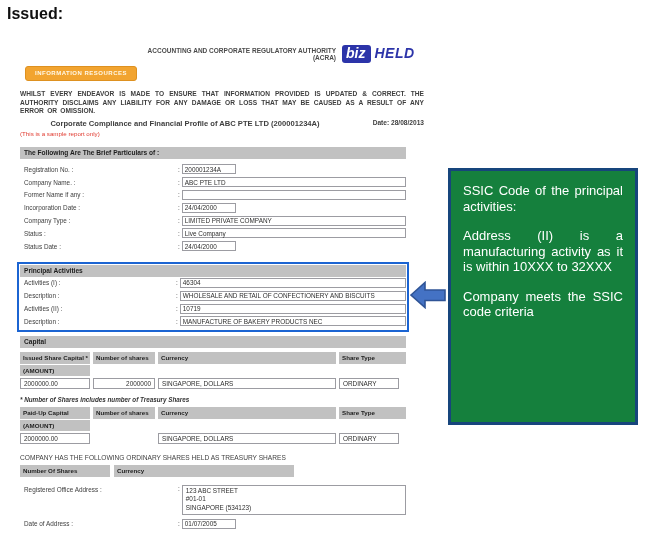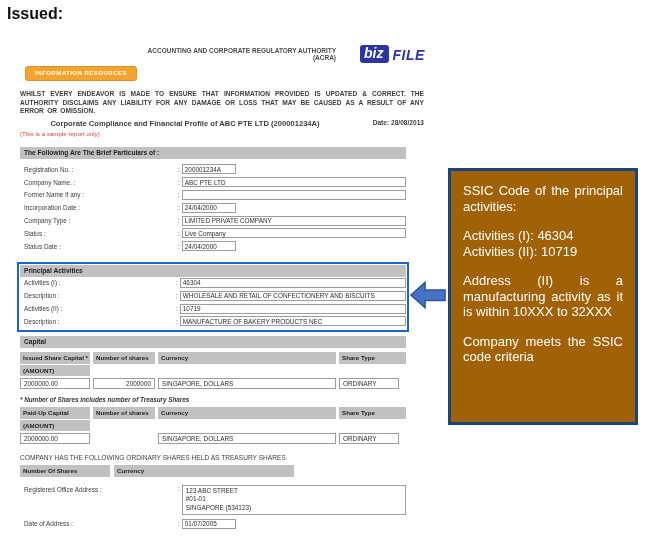--- a/index.html
+++ b/index.html
@@ -4,21 +4,21 @@
 <style>
   * { box-sizing: border-box; margin: 0; padding: 0; }
   html,body { width:650px; height:545px; background:#ffffff; }
   body { position:relative; font-family:"Liberation Sans", sans-serif; overflow:hidden; }
 
   .example { position:absolute; left:7px; top:5px; font-size:16px; font-weight:bold; color:#101010; }
 
   
   .acra-head { position:absolute; left:140px; top:47px; width:196px; text-align:right; }
   .acra-line { font-size:6.5px; font-weight:bold; color:#4b4b4b; line-height:7px; }
-  .logo { position:absolute; left:360px; top:45px; display:flex; align-items:flex-end; }
+  .logo { position:absolute; left:342px; top:45px; display:flex; align-items:flex-start; }
   .logo-biz { background:#2c34a9; color:#ffffff; font-style:italic; font-weight:bold; font-size:14px; line-height:17px; padding:0 6px 1px 4px; border-radius:3px; }
   .logo-file { color:#2c34a9; font-style:italic; font-weight:bold; font-size:14px; margin-left:3px; letter-spacing:.5px; }
 
   .info-btn { position:absolute; left:25px; top:66px; width:112px; height:15px; background:#f2a430; border:1px solid #de9120; border-radius:3px; color:#fff8e8; font-size:6px; font-weight:bold; text-align:center; line-height:13px; letter-spacing:.5px; cursor:pointer; }
 
   .disclaimer { position:absolute; left:20px; top:90px; width:404px; font-size:6.6px; font-weight:bold; color:#3e3e3e; text-align:justify; line-height:8.7px; word-spacing:1.5px; }
 
   .title-row { position:absolute; left:20px; top:119px; width:404px; display:flex; justify-content:space-between; align-items:flex-start;text-align:center; }
   .title { font-size:7.6px; font-weight:bold; color:#3e3e3e; width:330px; }
   .date { font-size:6.6px; font-weight:bold; color:#3e3e3e; }
@@ -53,39 +53,39 @@
   .treasury-text { font-size:6.6px; color:#3e3e3e; margin-top:10px; }
   .tre-row { display:flex; gap:4px; margin-top:4px; }
   .tc1 { width:90px; } .tc2 { width:180px; flex:none; }
 
   .addr-row { display:flex; margin-top:8px; }
   .addr-label { width:158px; font-size:6.4px; color:#3e3e3e; padding-left:4px; padding-top:1px; }
   .addr-box { border:1px solid #9c9ca2; flex:1; font-size:6.4px; color:#2d2d2d; padding:1px 3px; line-height:8.6px; background:#fff; }
   .date-row { margin-top:3px; }
 
   
-  .annotation { position:absolute; left:448px; top:168px; width:190px; height:257px; background:#a16207; border:3px solid #17457c; padding:12px 12px; color:#ffffff; font-size:13px; line-height:15.5px; text-align:justify; }
+  .annotation { position:absolute; left:448px; top:168px; width:190px; height:257px; background:#15803d; border:3px solid #17457c; padding:12px 12px; color:#ffffff; font-size:13px; line-height:15.5px; text-align:justify; }
   .annotation p { margin:0 0 14px; }
   .annotation p:last-child { margin-bottom:6px; }
 
   .arrow-wrap { position:absolute; left:410px; top:281px; width:36px; height:28px; }
 </style>
 </head>
 <body>
 
 <div class="example">Issued:</div>
 
 <div class="acra-head">
   <div class="acra-line">ACCOUNTING AND CORPORATE REGULATORY AUTHORITY</div>
   <div class="acra-line">(ACRA)</div>
 </div>
 
 <div class="logo">
   <span class="logo-biz">biz</span>
-  <span class="logo-file">FILE</span>
+  <span class="logo-file">HELD</span>
 </div>
 
 <div class="info-btn">INFORMATION RESOURCES</div>
 
 <div class="disclaimer">WHILST EVERY ENDEAVOR IS MADE TO ENSURE THAT INFORMATION PROVIDED IS UPDATED &amp; CORRECT. THE AUTHORITY DISCLAIMS ANY LIABILITY FOR ANY DAMAGE OR LOSS THAT MAY BE CAUSED AS A RESULT OF ANY ERROR OR OMISSION.</div>
 
 <div class="title-row">
   <div class="title">Corporate Compliance and Financial Profile of ABC PTE LTD (200001234A)</div>
   <div class="date">Date: 28/08/2013</div>
 </div>
@@ -214,19 +214,15 @@
 </div>
 
 <div class="arrow-wrap">
   <svg width="36" height="28" viewBox="0 0 36 28">
     <polygon points="1,14 15,1.5 15,9 35,9 35,19.5 15,19.5 15,26.5" fill="#4472c4" stroke="#2f5496" stroke-width="1.6" stroke-linejoin="miter"></polygon>
   </svg>
 </div>
 
 <div class="annotation">
   <p>SSIC Code of the principal activities:</p>
-  <p>
-    <span style="display:block">Activities (I): 46304</span>
-    <span style="display:block">Activities (II): 10719</span>
-  </p>
   <p>Address (II) is a manufacturing activity as it is within 10XXX to 32XXX</p>
   <p>Company meets the SSIC code criteria</p>
 </div>
 
 </body></html>

